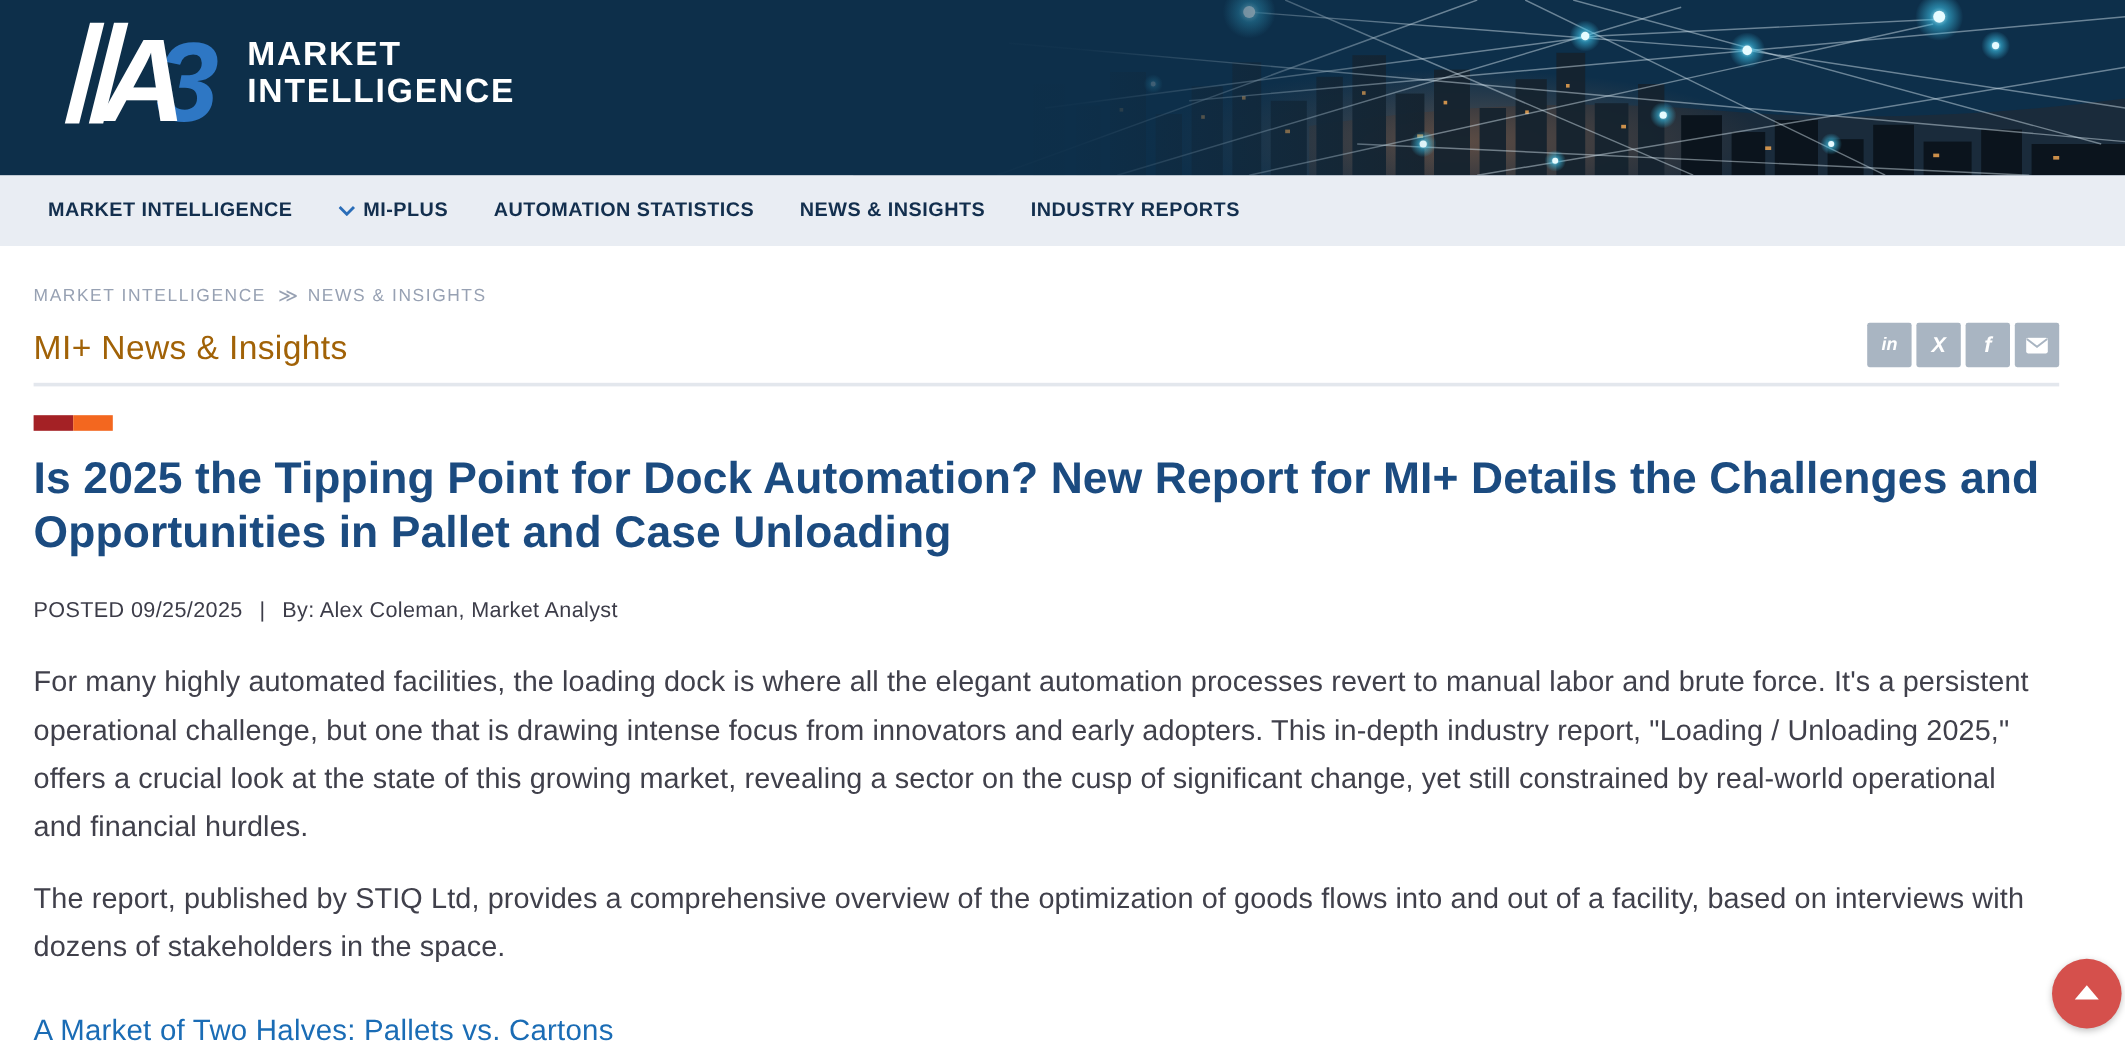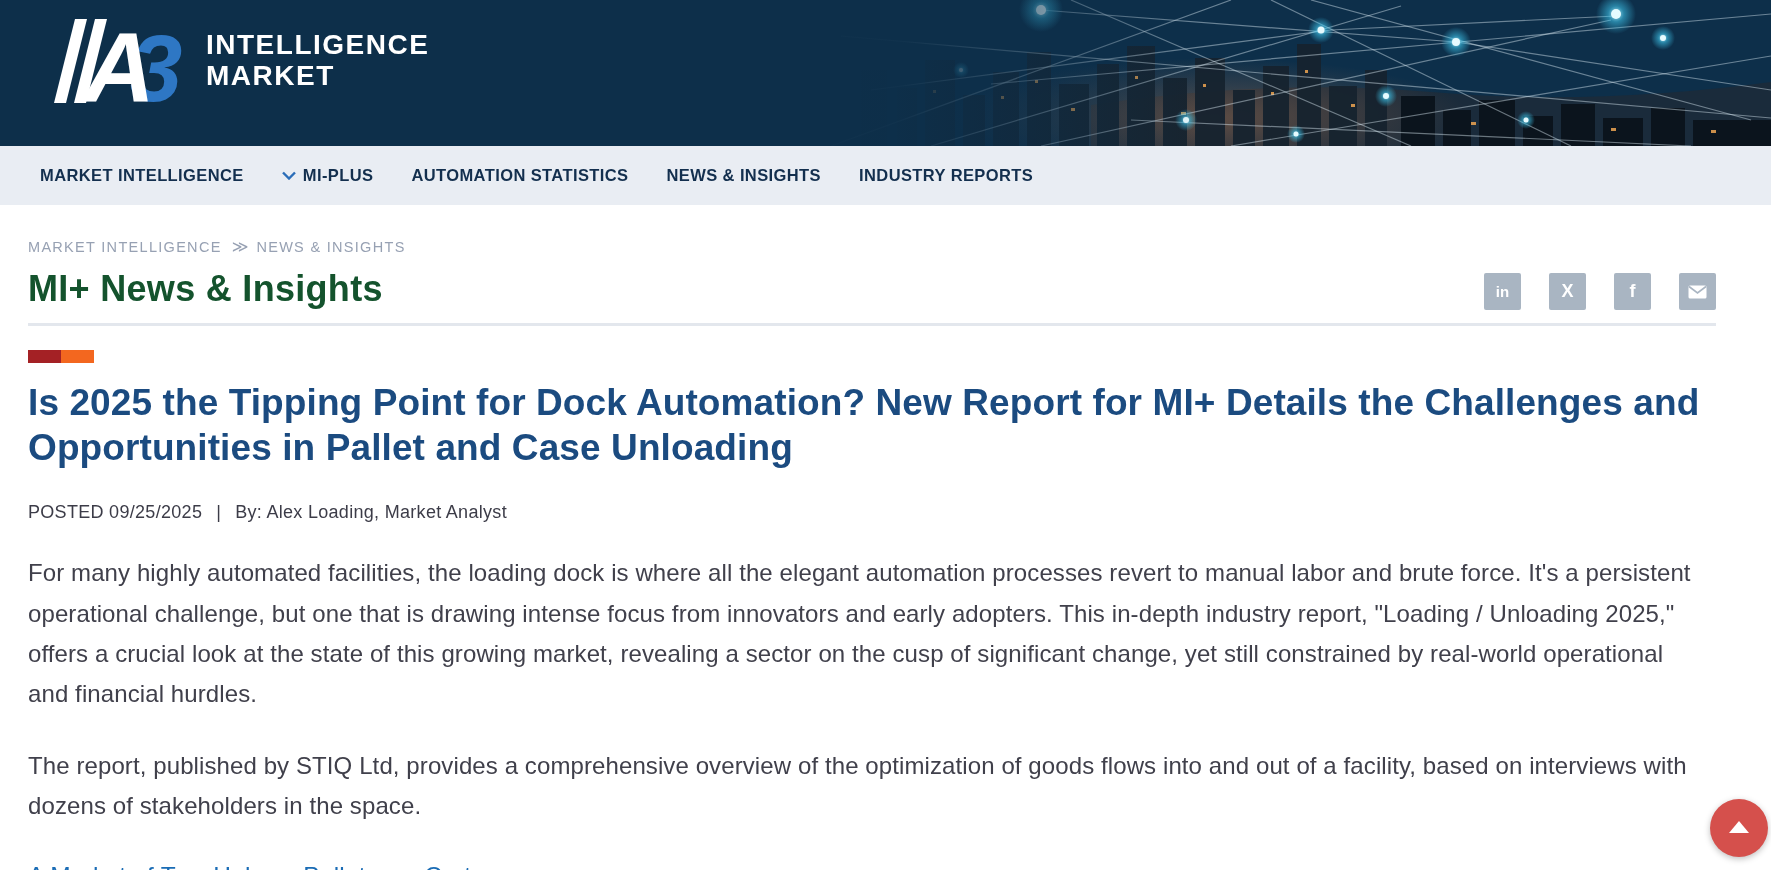--- a/index.html
+++ b/index.html
@@ -23,41 +23,41 @@
               font-size:16.5px; letter-spacing:0.4px; cursor:pointer; white-space:nowrap; }
   .chev { width:14px; height:9px; }
 
   
   .content { padding:0 55px 0 28px; }
   .breadcrumb { margin-top:32px; display:flex; align-items:center; gap:10px;
                 color:#97a1b3; font-size:14.5px; letter-spacing:1.3px; font-weight:500; }
   .crumb-sep { font-size:16px; letter-spacing:-2px; color:#97a1b3; }
 
   .title-row { margin-top:12px; display:flex; align-items:flex-end; justify-content:space-between; }
-  .page-title { color:#14532d; font-weight:bold; font-size:36px; letter-spacing:0.3px; }
-  .share { display:flex; gap:28px; }
+  .page-title { color:#a16207; font-weight:normal; font-size:28px; letter-spacing:0.3px; }
+  .share { display:flex; gap:4px;font-style:italic; }
   .share-btn { width:37px; height:37px; background:#a9b5c2; border-radius:2px; display:flex;
                align-items:center; justify-content:center; color:#ffffff; font-weight:bold;
                font-size:16px; cursor:pointer; }
   .divider { margin-top:13px; height:3px; background:#e3e7ed; }
 
   .accent-bars { margin-top:24px; display:flex; }
   .bar-red    { width:33px; height:13px; background:#a42125; }
   .bar-orange { width:33px; height:13px; background:#f3671f; }
 
   .headline { margin-top:17px; max-width:1672px; color:#1b4b80; font-weight:bold;
               font-size:37px; line-height:1.22; letter-spacing:0.1px; }
 
   .meta { margin-top:32px; display:flex; align-items:center; gap:14px;
           color:#3c3c48; font-size:18px; letter-spacing:0.3px; }
   .meta-sep { color:#3c3c48; }
 
   .para { margin-top:30px; max-width:1672px; color:#40404b; font-size:24px; line-height:1.68;
           letter-spacing:0.1px; }
-  .para + .para { margin-top:31px; }
+  .para + .para { margin-top:19px; }
 
   .section-heading { margin-top:36px; color:#1a6cb5; font-weight:normal; font-size:24.5px;
                      letter-spacing:0.2px; }
 
   
   .scroll-top { position:absolute; right:3px; bottom:13px; width:58px; height:58px;
                 border-radius:50%; background:#d5504c; display:flex; align-items:center;
                 justify-content:center; cursor:pointer; box-shadow:0 2px 6px rgba(0,0,0,0.25); }
   .tri-up { width:0; height:0; border-left:10px solid transparent; border-right:10px solid transparent;
             border-bottom:12px solid #ffffff; margin-top:-3px; }
@@ -175,22 +175,22 @@
   <div class="logo-wrap">
     <svg width="150" height="94" viewBox="0 0 150 94">
       <g fill="#ffffff">
         <polygon points="20,90 41,6 53,6 32,90"></polygon>
         <polygon points="40,90 61,6 73,6 52,90"></polygon>
       </g>
       <text x="96" y="88" font-family="Liberation Sans, sans-serif" font-size="94" font-weight="bold" font-style="italic" fill="#2e77c4">3</text>
       <text x="50" y="88" font-family="Liberation Sans, sans-serif" font-size="98" font-weight="bold" font-style="italic" fill="#ffffff">A</text>
     </svg>
     <div class="brand-name">
+      <div>MARKET</div>
       <div>INTELLIGENCE</div>
-      <div>MARKET</div>
     </div>
   </div>
 </div>
 
 <div class="navbar">
   <div class="nav-item">
     <span>MARKET INTELLIGENCE</span>
   </div>
   <div class="nav-item">
     <svg class="chev" viewBox="0 0 14 9">
@@ -243,21 +243,21 @@
   <div class="accent-bars">
     <div class="bar-red"></div>
     <div class="bar-orange"></div>
   </div>
 
   <h1 class="headline">Is 2025 the Tipping Point for Dock Automation? New Report for MI+ Details the Challenges and Opportunities in Pallet and Case Unloading</h1>
 
   <div class="meta">
     <span>POSTED 09/25/2025</span>
     <span class="meta-sep">|</span>
-    <span>By: Alex Loading, Market Analyst</span>
+    <span>By: Alex Coleman, Market Analyst</span>
   </div>
 
   <p class="para">For many highly automated facilities, the loading dock is where all the elegant automation processes revert to manual labor and brute force. It's a persistent operational challenge, but one that is drawing intense focus from innovators and early adopters. This in-depth industry report, "Loading / Unloading 2025," offers a crucial look at the state of this growing market, revealing a sector on the cusp of significant change, yet still constrained by real-world operational and financial hurdles.</p>
   <p class="para">The report, published by STIQ Ltd, provides a comprehensive overview of the optimization of goods flows into and out of a facility, based on interviews with dozens of stakeholders in the space.</p>
 
   <h2 class="section-heading">A Market of Two Halves: Pallets vs. Cartons</h2>
 </div>
 
 <div class="scroll-top">
   <div class="tri-up"></div>

